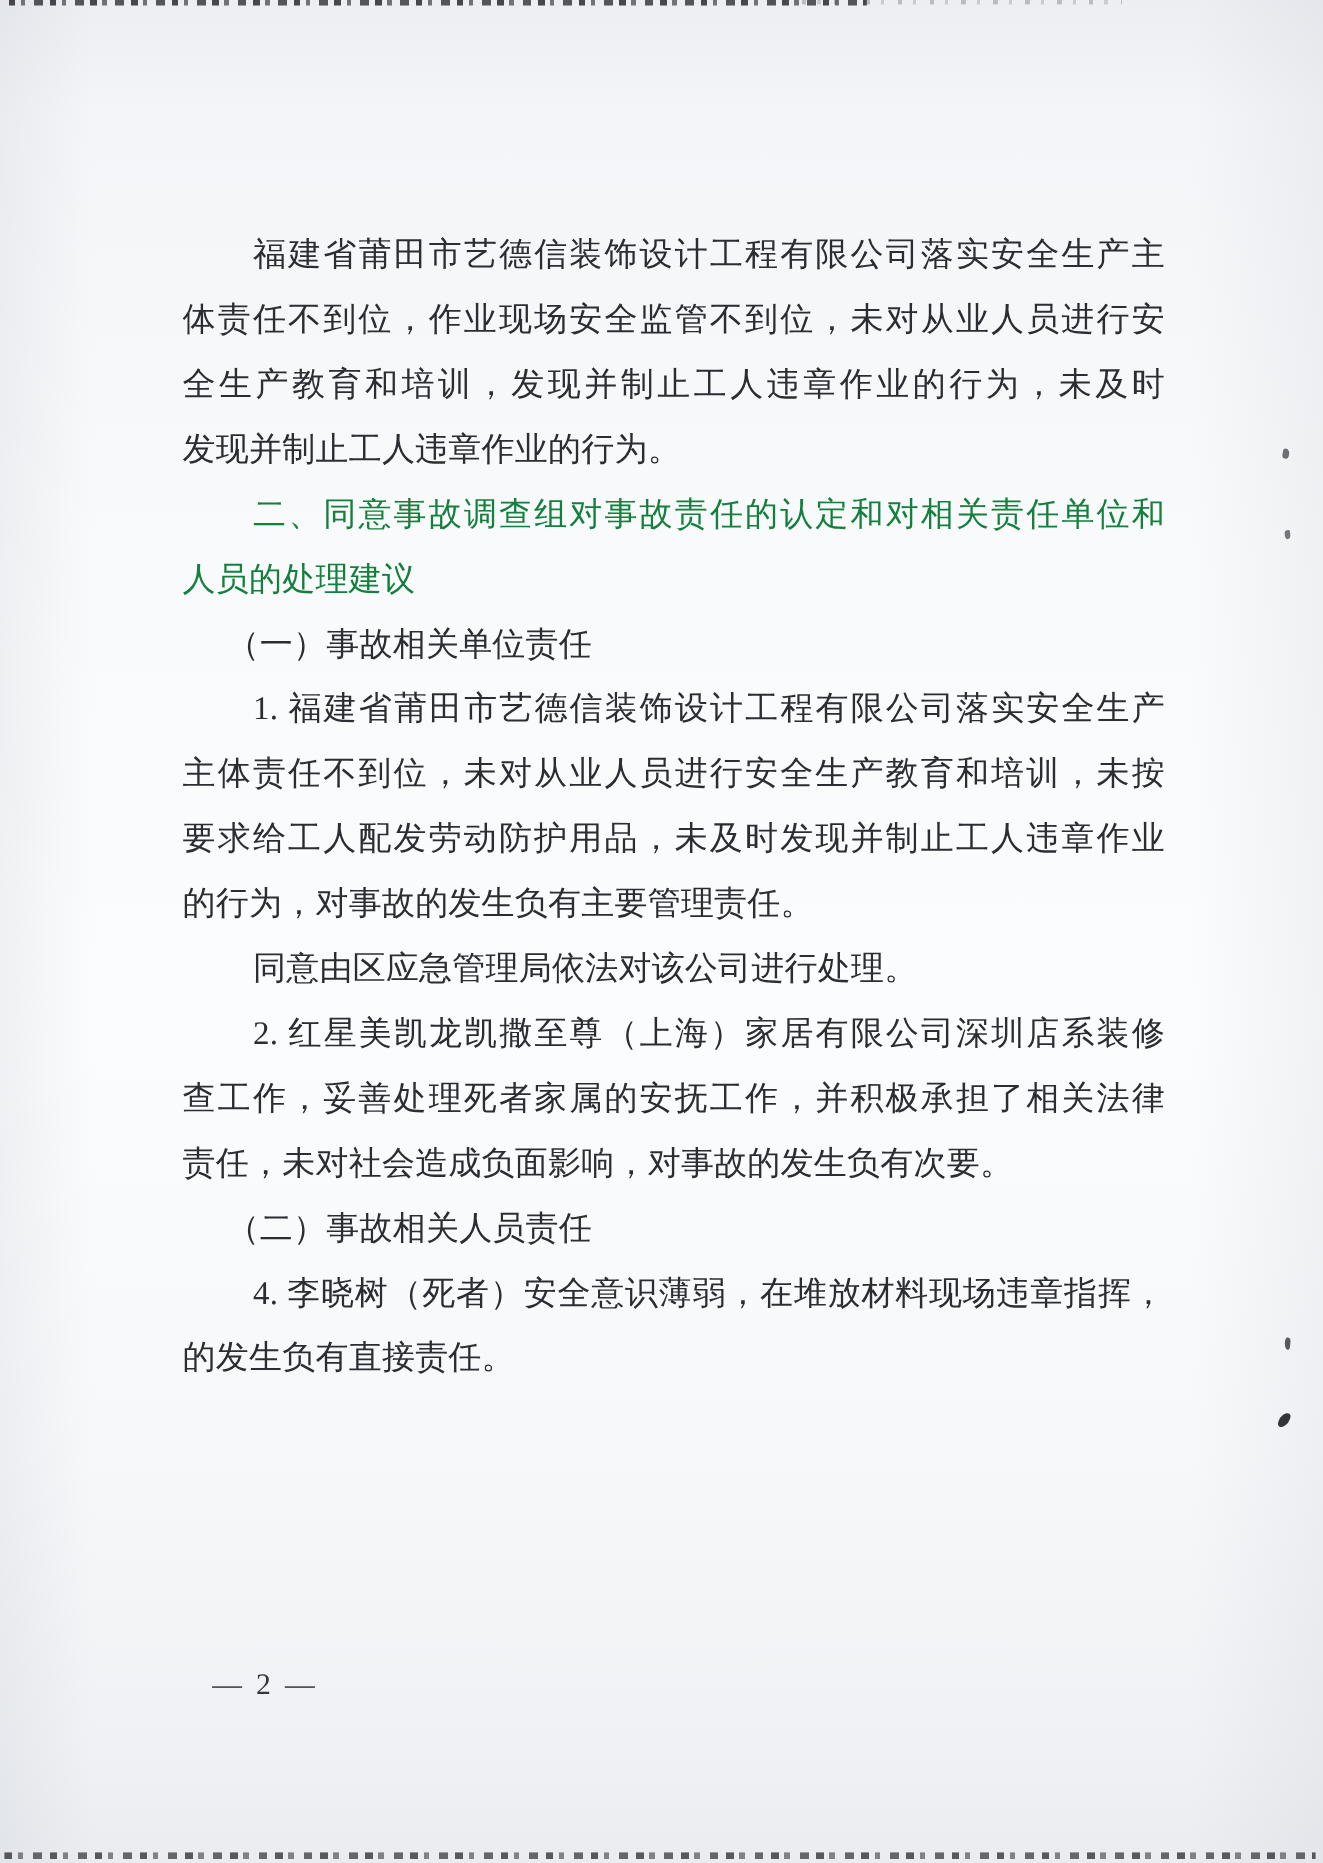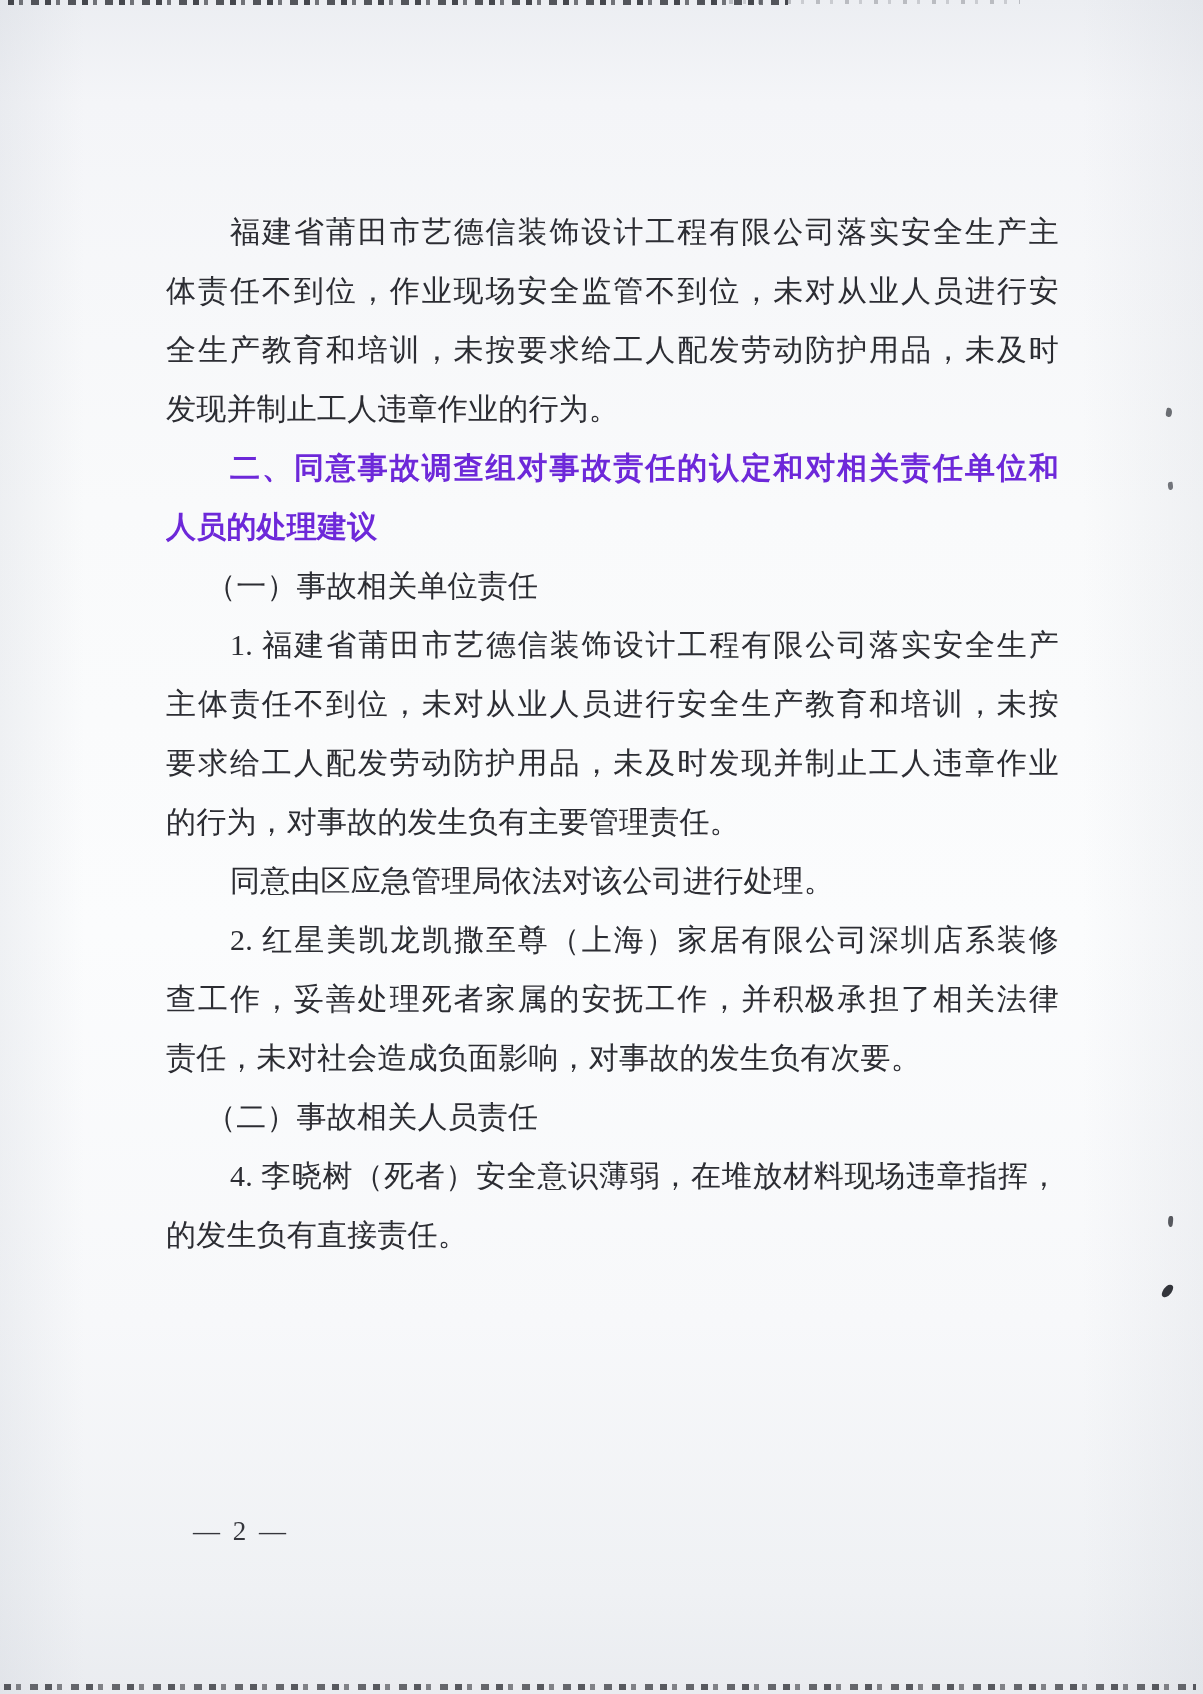--- a/index.html
+++ b/index.html
@@ -26,22 +26,22 @@
     font-size: 30px;
     line-height: 59px;
     letter-spacing: 0.2px;
   }
   .line { height: 59px; overflow: hidden; }
   .ind { text-indent: 64px; }
   .ind-half { text-indent: 40px; }
   .full { text-align: justify; text-align-last: justify; }
   .heading {
     font-family: "Liberation Sans", sans-serif;
-    font-weight: 700;
-    color: #6d28d9;
+    font-weight: 400;
+    color: #15803d;
   }
   .page-number {
     position: absolute;
     left: 193px; top: 1516px;
     font-size: 27px;
     letter-spacing: 3px;
     color: #35363c;
     font-family: "Liberation Serif", serif;
   }
   .scan-strip { position: absolute; pointer-events: none; }
@@ -98,21 +98,21 @@
 <div class="scan-strip strip-bottom"></div>
 
 <div class="speck speck-1"></div>
 <div class="speck speck-2"></div>
 <div class="speck speck-3"></div>
 <div class="speck speck-4"></div>
 
 <div class="text-column">
   <div class="line ind full">福建省莆田市艺德信装饰设计工程有限公司落实安全生产主</div>
   <div class="line full">体责任不到位，作业现场安全监管不到位，未对从业人员进行安</div>
-  <div class="line full">全生产教育和培训，未按要求给工人配发劳动防护用品，未及时</div>
+  <div class="line full">全生产教育和培训，发现并制止工人违章作业的行为，未及时</div>
   <div class="line">发现并制止工人违章作业的行为。</div>
   <div class="line heading ind full">二、同意事故调查组对事故责任的认定和对相关责任单位和</div>
   <div class="line heading">人员的处理建议</div>
   <div class="line ind-half">（一）事故相关单位责任</div>
   <div class="line ind full">1. 福建省莆田市艺德信装饰设计工程有限公司落实安全生产</div>
   <div class="line full">主体责任不到位，未对从业人员进行安全生产教育和培训，未按</div>
   <div class="line full">要求给工人配发劳动防护用品，未及时发现并制止工人违章作业</div>
   <div class="line">的行为，对事故的发生负有主要管理责任。</div>
   <div class="line ind">同意由区应急管理局依法对该公司进行处理。</div>
   <div class="line ind full">2. 红星美凯龙凯撒至尊（上海）家居有限公司深圳店系装修</div>

